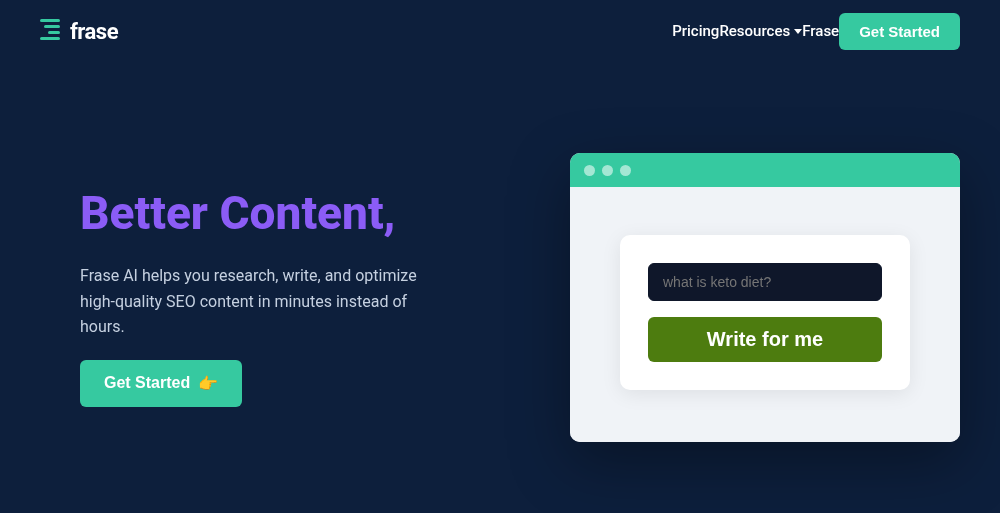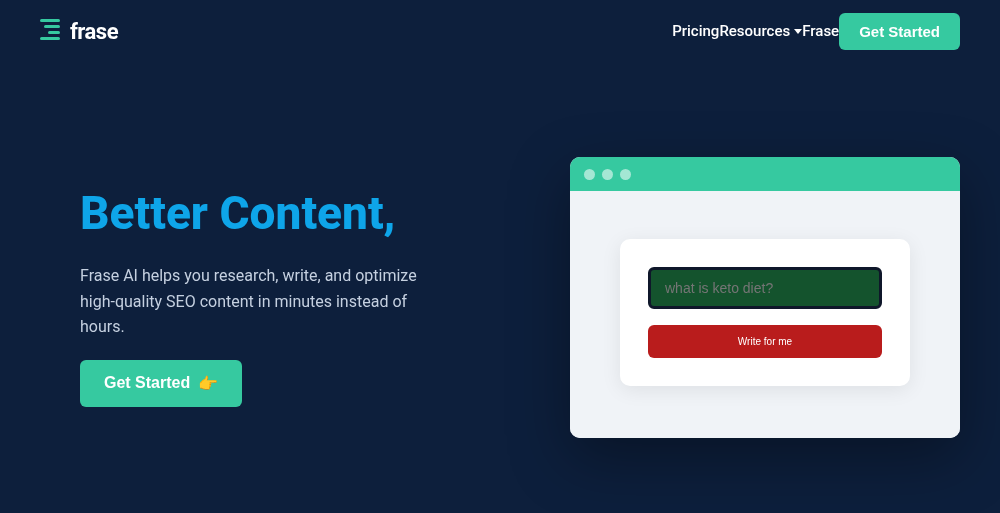--- a/index.html
+++ b/index.html
@@ -103,21 +103,21 @@
 
     .hero-left {
       max-width: 420px;
     }
 
     .hero-title {
       font-size: 46px;
       font-weight: 800;
       line-height: 1.1;
       margin-bottom: 24px;
-      color: #0ea5e9;
+      color: #8b5cf6;
     }
 
     .hero-subtitle {
       font-size: 16px;
       font-weight: 400;
       line-height: 1.6;
       color: #c5d0e0;
       margin-bottom: 20px;
       max-width: 360px;
     }
@@ -182,39 +182,39 @@
 
     .query-label {
       font-size: 15px;
       font-weight: 600;
       color: #2d3748;
       margin-bottom: 14px;
     }
 
     .query-input {
       width: 100%;
-      border: 3px solid #0f172a;
+      border: 1px solid #0f172a;
       border-radius: 6px;
       padding: 10px 14px;
       font-size: 14px;
       color: #a0aab4;
-      background: #14532d;
+      background: #0f172a;
       margin-bottom: 16px;
       outline: none;
     }
 
     .btn-write-for-me {
       width: 100%;
-      background-color: #b91c1c;
+      background-color: #4d7c0f;
       color: #ffffff;
       border: none;
       border-radius: 6px;
       padding: 11px;
-      font-size: 10px;
-      font-weight: 400;
+      font-size: 20px;
+      font-weight: 700;
       cursor: pointer;
     }
   </style>
 </head>
 <body>
 
 <nav class="navbar">
   <div class="navbar-left">
     <div class="logo-icon">
       <span></span>

